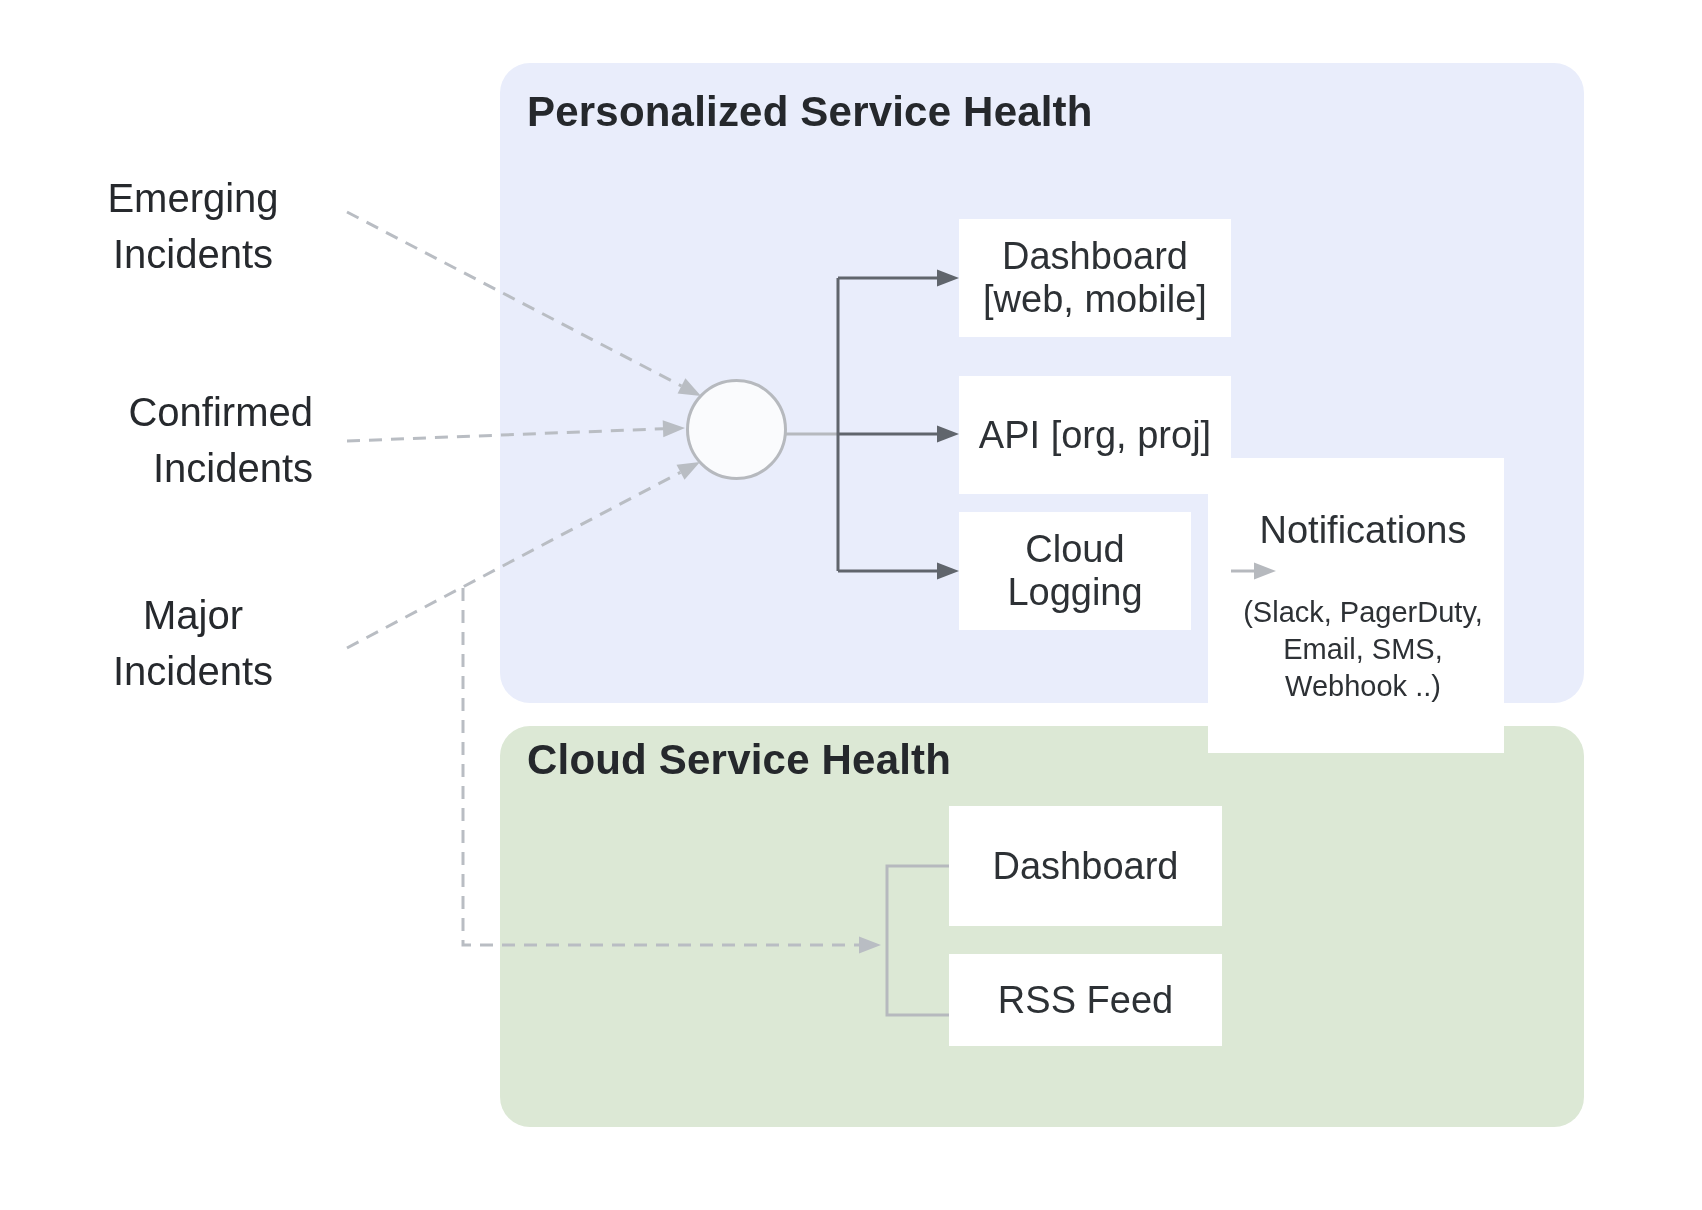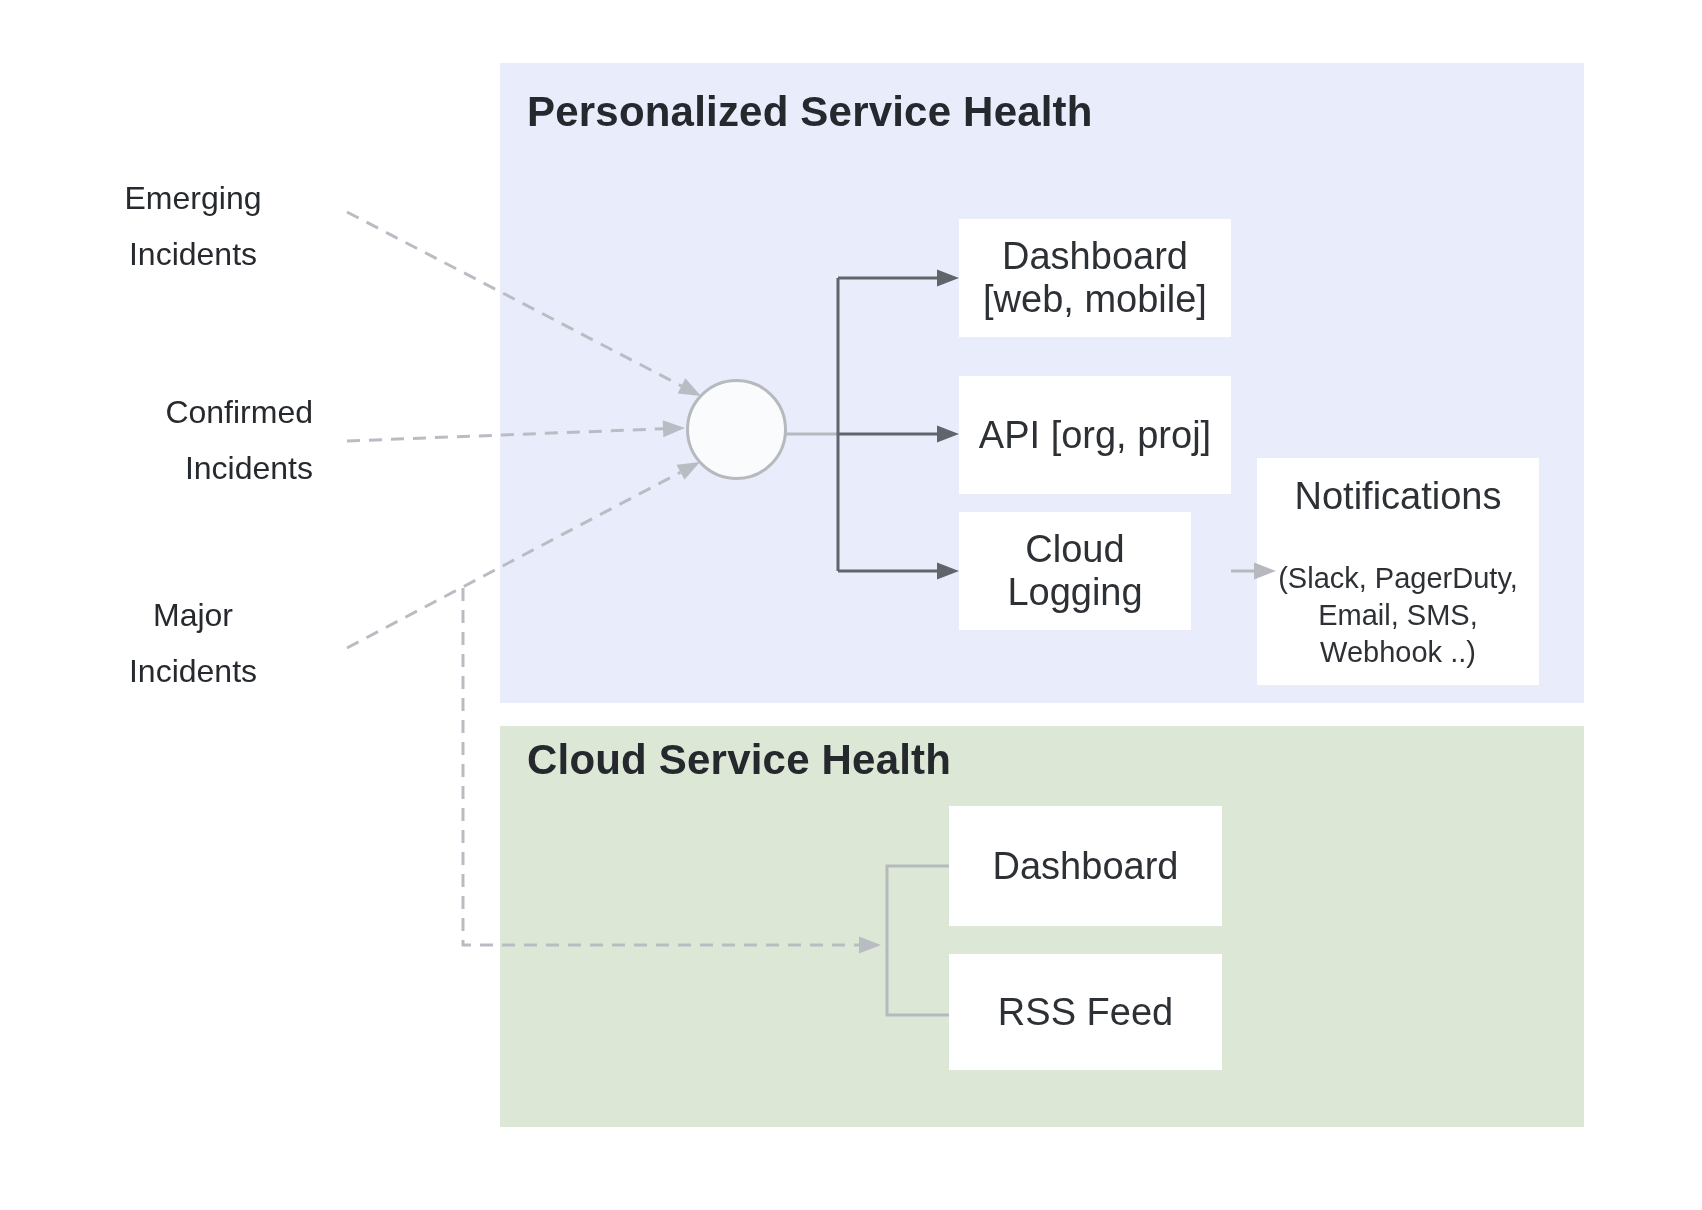--- a/index.html
+++ b/index.html
@@ -4,21 +4,21 @@
 <style>
   html, body { margin: 0; padding: 0; background: #ffffff; }
   .canvas {
     position: relative;
     width: 1702px;
     height: 1210px;
     overflow: hidden;
     font-family: "Liberation Sans", "DejaVu Sans", sans-serif;
     background: #ffffff;
   }
-  .panel { position: absolute; z-index: 1; }
+  .panel { position: absolute; z-index: 1; border-radius: 30px; }
   .panel-personalized {
     left: 500px; top: 63px; width: 1084px; height: 640px;
     background: var(--panel-personalized-bg, #e9edfb);
   }
   .panel-cloud {
     left: 500px; top: 726px; width: 1084px; height: 401px;
     background: var(--panel-cloud-bg, #dce8d5);
   }
   .panel-title {
     position: absolute;
@@ -30,21 +30,21 @@
   }
   .panel-title.personalized { left: 27px; top: 25px; }
   .panel-title.cloud { left: 27px; top: 10px; }
 
   .source-label {
     position: absolute;
     left: 73px;
     width: 240px;
     z-index: 2;
     text-align: center;
-    font-size: 32px;
+    font-size: 40px;
     line-height: 56px;
     color: var(--label-text, #26292d);
     white-space: pre-line;
   }
   .source-emerging { top: 170px; }
   .source-confirmed { top: 384px; text-align: right; }
   .source-major { top: 587px; }
 
   .hub {
     position: absolute;
@@ -67,23 +67,23 @@
     justify-content: center;
     text-align: center;
     color: var(--node-text, #2d3135);
     font-size: 38px;
     line-height: 43px;
     white-space: pre-line;
   }
   .node-p-dashboard { left: 959px; top: 219px; width: 272px; height: 118px; }
   .node-p-api       { left: 959px; top: 376px; width: 272px; height: 118px; }
   .node-p-logging   { left: 959px; top: 512px; width: 232px; height: 118px; }
-  .node-notifications { left: 1257px; top: 458px; width: 282px; height: 227px; }
+  .node-notifications { left: 1208px; top: 458px; width: 282px; height: 295px; padding-left: 14px; }
   .node-c-dashboard { left: 949px; top: 806px; width: 273px; height: 120px; }
-  .node-c-rss       { left: 949px; top: 954px; width: 273px; height: 116px; }
+  .node-c-rss       { left: 949px; top: 954px; width: 273px; height: 92px; }
 
   .notif-title { font-size: 38px; line-height: 48px; }
   .notif-detail { font-size: 29px; line-height: 37px; white-space: pre-line; margin-top: 40px; }
 
   svg.connectors {
     position: absolute;
     left: 0; top: 0;
     z-index: 6;
     pointer-events: none;
   }

